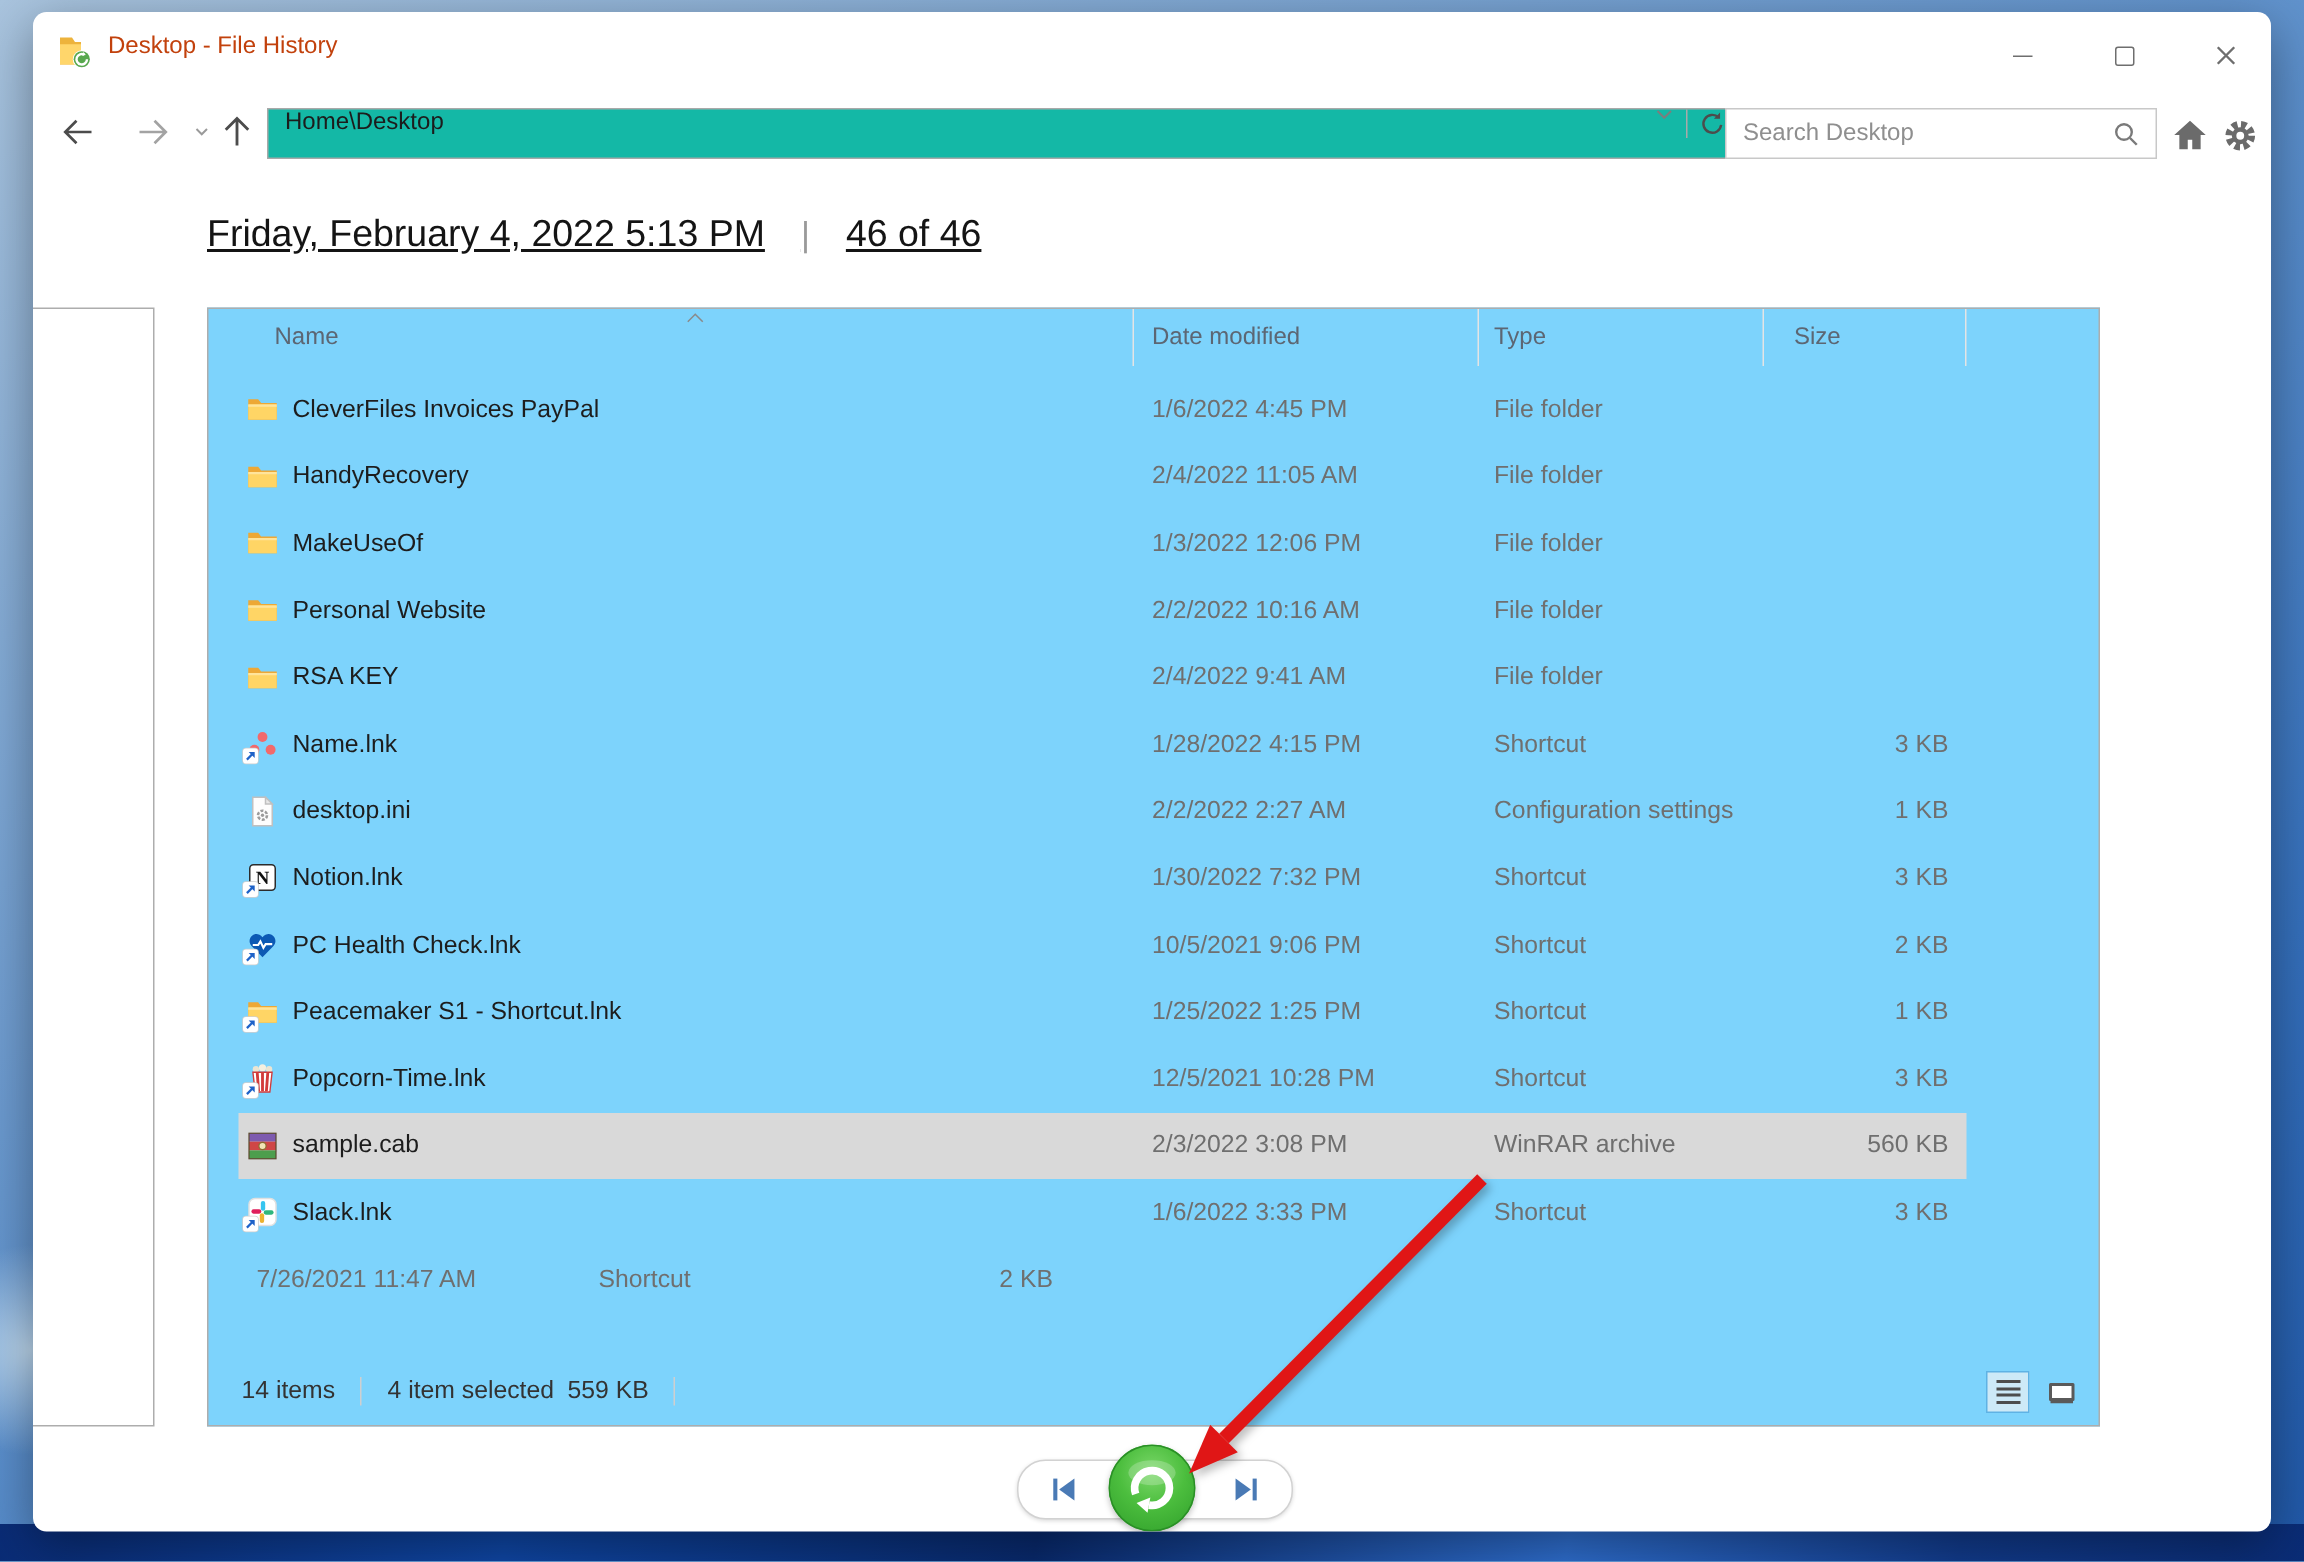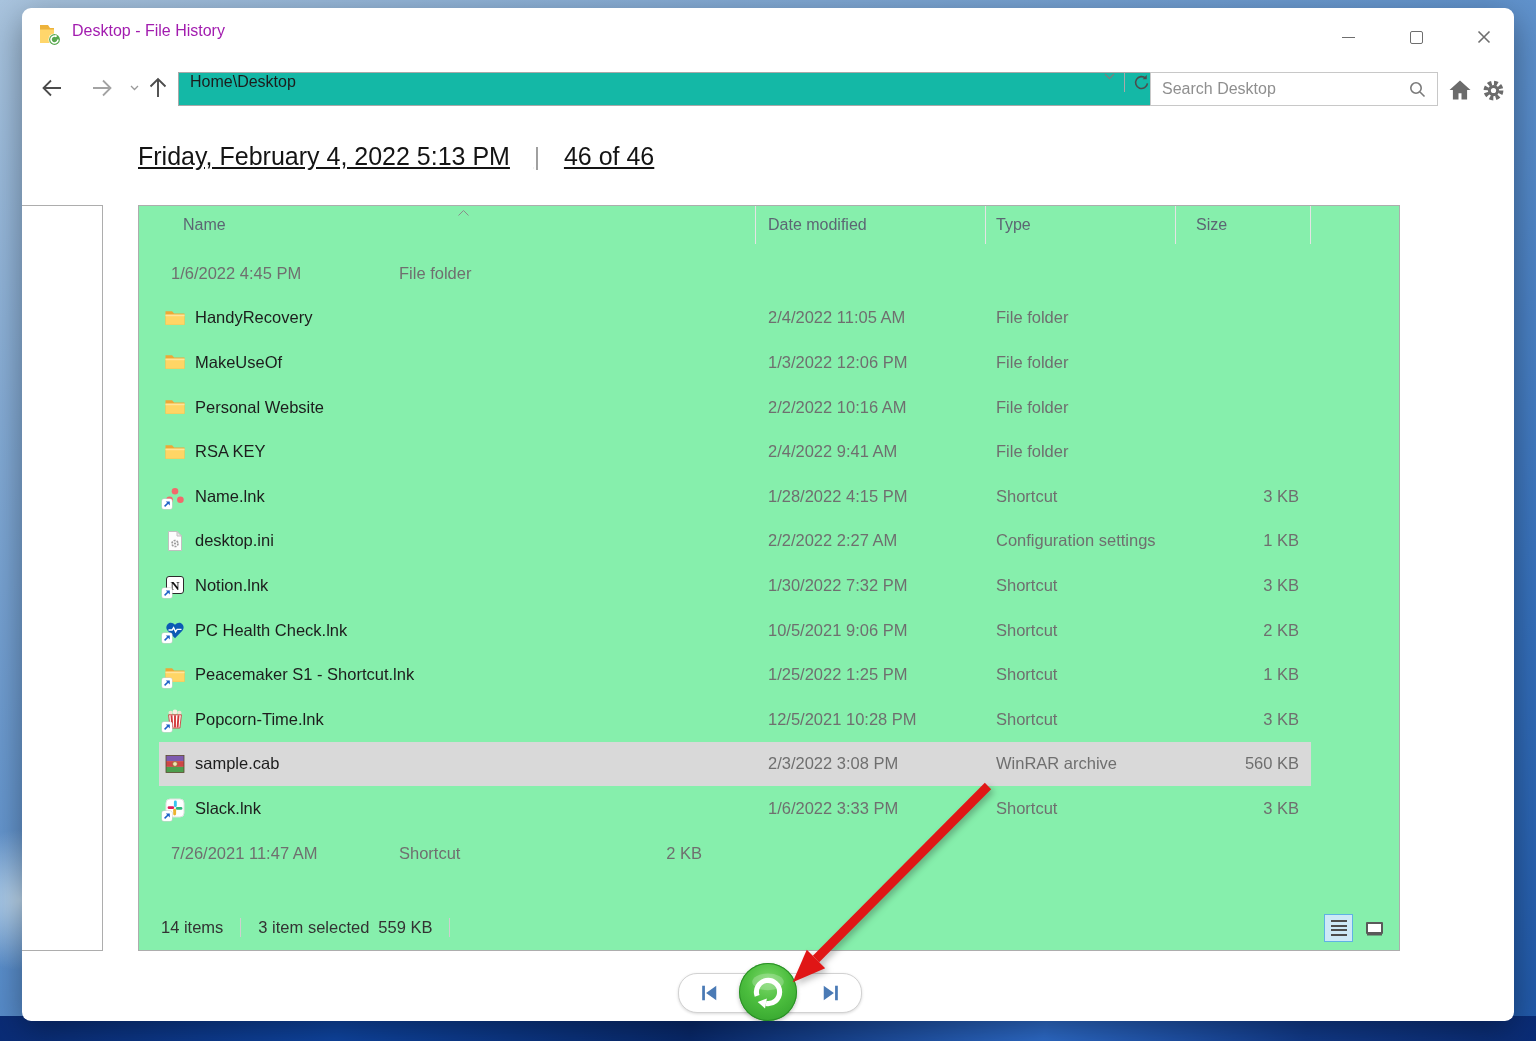--- a/index.html
+++ b/index.html
@@ -12,21 +12,21 @@
     background:radial-gradient(circle,#bcd7ee 0%,rgba(188,215,238,0) 70%);}
   .wp-bottom{position:absolute;left:0;top:1016px;width:1536px;height:25px;
     background:linear-gradient(100deg,#0a2c76 0%,#0f47a6 22%,#092a6e 45%,#2f6fd0 68%,#123c8e 85%,#0a2c76 100%);}
 
   .window{position:absolute;left:22px;top:8px;width:1492px;height:1013px;background:#fff;
     border-radius:9px;box-shadow:0 10px 34px rgba(0,0,0,.38);overflow:hidden;}
 
   
   .titlebar{position:absolute;left:0;top:0;right:0;height:56px;}
   .app-icon{position:absolute;left:15px;top:13px;width:26px;height:26px;}
-  .title-text{position:absolute;left:50px;top:14px;font-size:16px;color:#a21caf;}
+  .title-text{position:absolute;left:50px;top:14px;font-size:16px;color:#c2410c;}
   .winbtn{position:absolute;top:14px;width:32px;height:30px;display:flex;align-items:center;justify-content:center;cursor:default;}
   .winbtn.min{left:1310px}.winbtn.max{left:1378px}.winbtn.close{left:1446px}
   .glyph-min{width:13px;height:0;border-top:1.6px solid #6e6e6e;display:block}
   .glyph-max{width:11px;height:11px;border:1.6px solid #6e6e6e;border-radius:2px;display:block}
 
   
   .toolbtn{position:absolute;width:28px;height:28px;top:66px;display:flex;align-items:center;justify-content:center;}
   .addr-group{position:absolute;left:156px;top:64px;width:981px;height:34px;border:1px solid #a9a9a9;
     background:#14b8a6;display:flex;align-items:flex-start;box-sizing:border-box;}
   .addr-text{flex:1;display:flex;align-items:center;padding-left:11px;font-size:16px;color:#1c1c1c;}
@@ -36,21 +36,21 @@
     box-sizing:border-box;display:flex;align-items:center;padding:0 11px;}
   .search-ph{flex:1;font-size:16px;color:#8f8f8f;}
 
   
   .snap-header{position:absolute;left:116px;top:134px;display:flex;align-items:baseline;font-size:25px;color:#141414;text-decoration:underline;}
   .snap-sep{margin:0 24px;color:#9a9a9a;font-size:23px;}
 
   
   .prev-panel{position:absolute;left:-2px;top:197px;width:83px;height:746px;background:#fff;
     border:1px solid #adadad;box-sizing:border-box;}
-  .main-panel{position:absolute;left:116px;top:197px;width:1262px;height:746px;background:#86efac;
+  .main-panel{position:absolute;left:116px;top:197px;width:1262px;height:746px;background:#7dd3fc;
     border:1px solid #adadad;box-sizing:border-box;}
 
   .list-header{position:absolute;left:0;top:0;right:0;height:38px;display:flex;color:#5c6673;font-size:16px;}
   .hcell{display:flex;align-items:center;border-right:1px solid #e4e4e4;box-sizing:border-box;}
   .hcell.h-name{width:617px;padding-left:44px;}
   .hcell.h-date{width:230px;padding-left:12px;}
   .hcell.h-type{width:190px;padding-left:10px;}
   .hcell.h-size{width:135px;padding-left:20px;}
   .hcell.h-fill{flex:1;border-right:none;}
   .sort-caret{position:absolute;left:318px;top:-3px;}
@@ -195,20 +195,30 @@
     </span>
     <div class="list-header">
       <span class="hcell h-name">Name</span>
       <span class="hcell h-date">Date modified</span>
       <span class="hcell h-type">Type</span>
       <span class="hcell h-size">Size</span>
       <span class="hcell h-fill"></span>
     </div>
     <div class="rows">
         <div class="frow">
+          <span class="c-name">
+            <span class="ficon">
+              <svg width="22" height="22" viewBox="0 0 22 22">
+                <path d="M1.5 4.2h6.6l2 2.4h10.4v11.2H1.5z" fill="#eda836"></path>
+                <path d="M1.5 7.6h19v10.2h-19z" fill="#ffd565"></path>
+                <path d="M1.5 7.6h19v1.6h-19z" fill="#ffe49b"></path>
+              </svg>
+            </span>
+            <span class="fname">CleverFiles Invoices PayPal</span>
+          </span>
           <span class="c-date">1/6/2022 4:45 PM</span>
           <span class="c-type">File folder</span>
           <span class="c-size"></span>
         </div>
         <div class="frow">
           <span class="c-name">
             <span class="ficon">
               <svg width="22" height="22" viewBox="0 0 22 22">
                 <path d="M1.5 4.2h6.6l2 2.4h10.4v11.2H1.5z" fill="#eda836"></path>
                 <path d="M1.5 7.6h19v10.2h-19z" fill="#ffd565"></path>
@@ -430,21 +440,21 @@
         <div class="frow">
           <span class="c-date">7/26/2021 11:47 AM</span>
           <span class="c-type">Shortcut</span>
           <span class="c-size">2 KB</span>
         </div>
       </div>
 
     <div class="status-bar">
       <span>14 items</span>
       <span class="sdiv"></span>
-      <span>3 item selected</span>
+      <span>4 item selected</span>
       <span style="width:9px"></span>
       <span>559 KB</span>
       <span class="sdiv"></span>
     </div>
     <div class="view-btns">
       <span class="vbtn active">
         <span class="lines-icon">
             <i></i>
             <i></i>
             <i></i>

